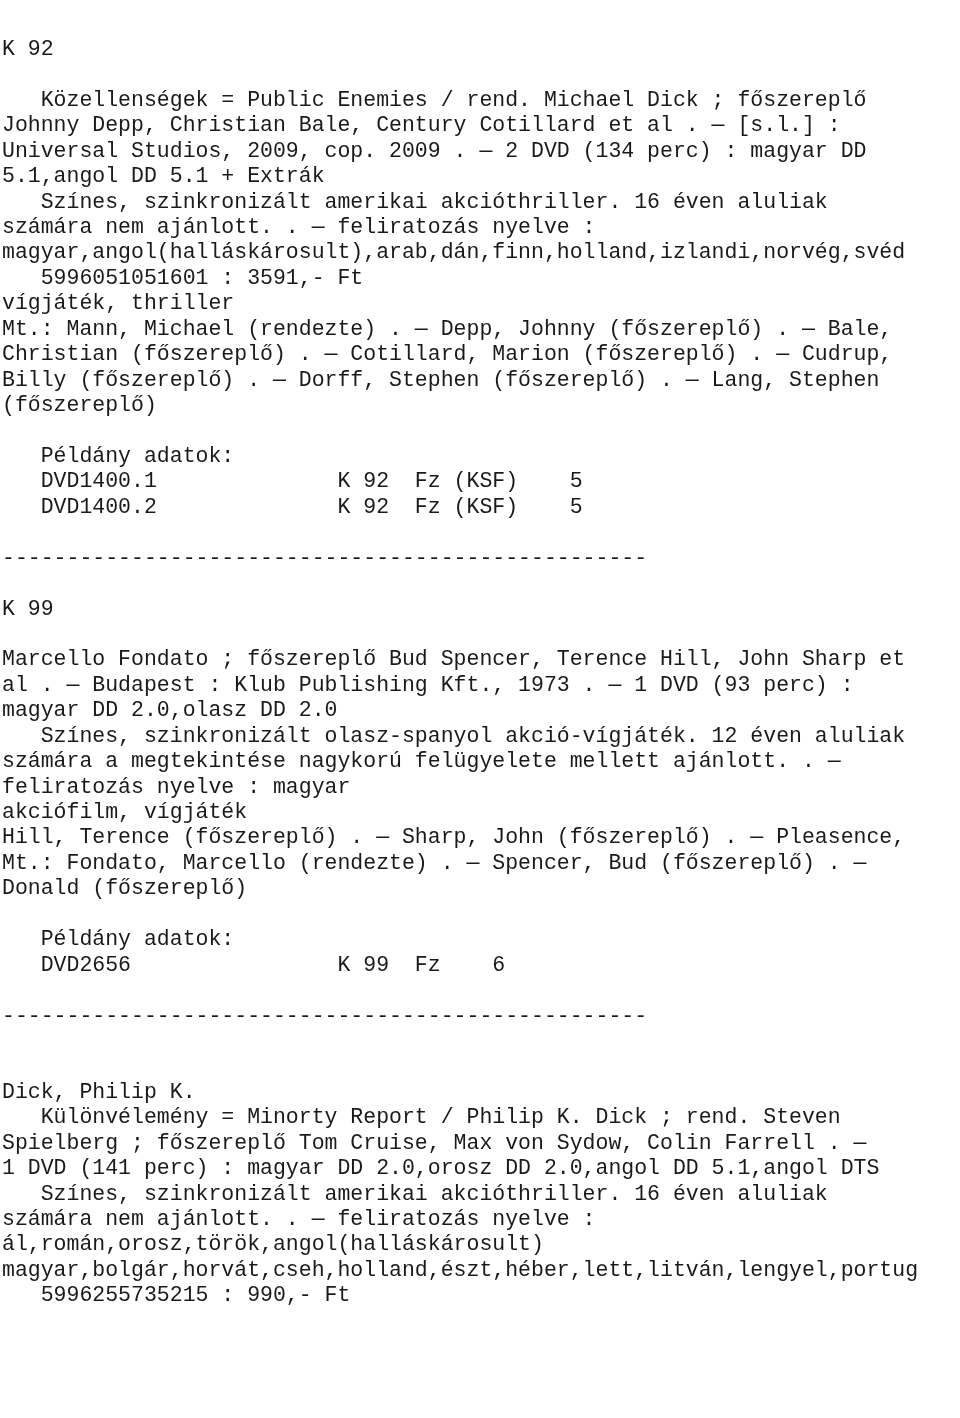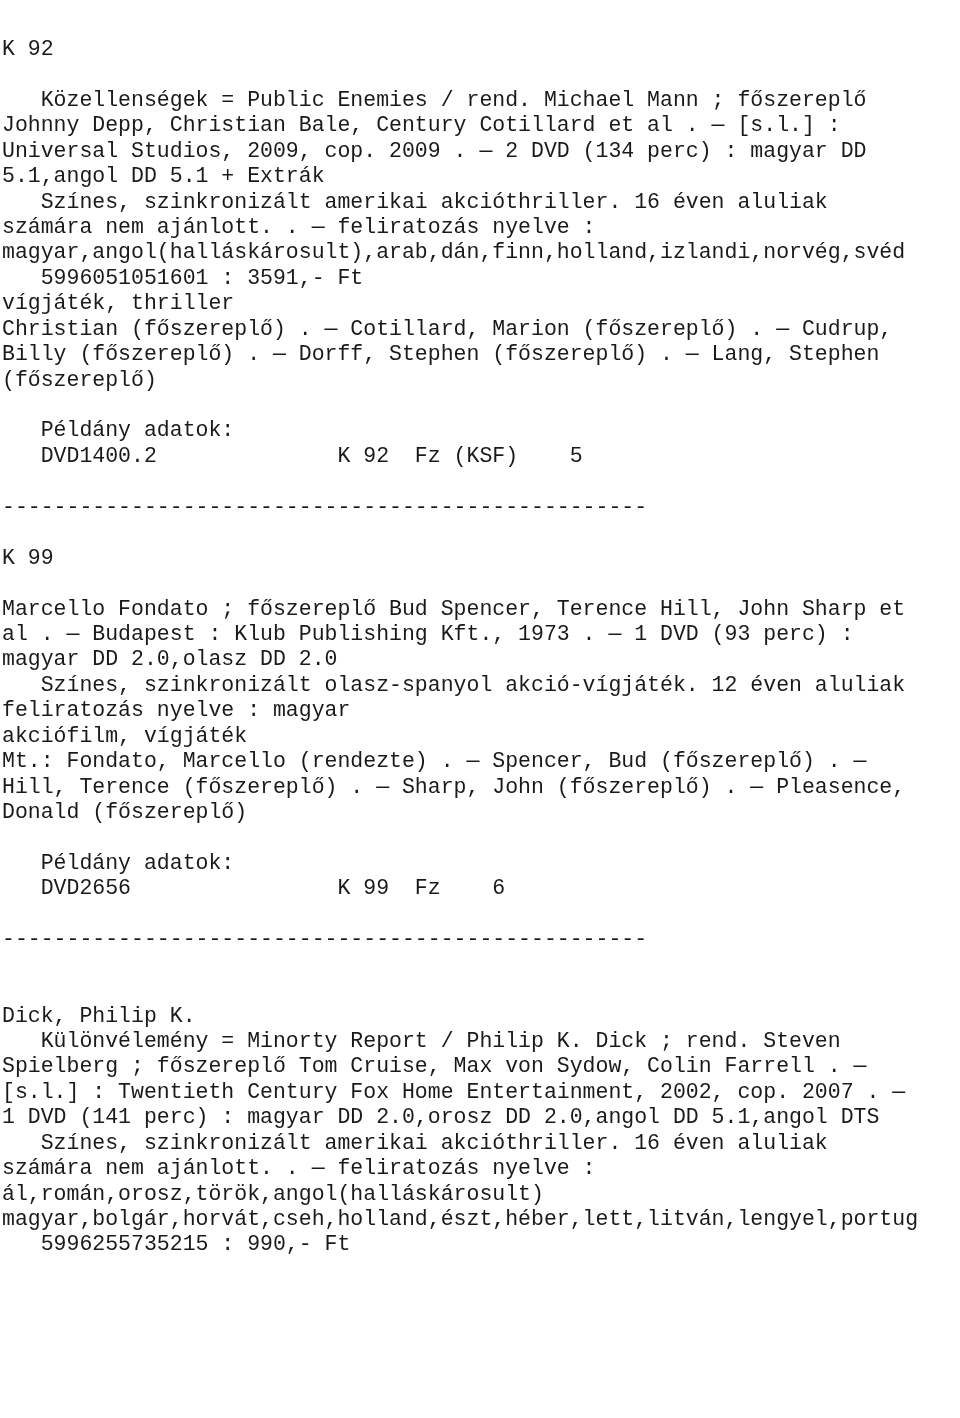--- a/index.html
+++ b/index.html
@@ -51,60 +51,62 @@
 </style>
 </head>
 <body>
 
 <div id="page">
   <div class="doc" id="doc-body">
       <div class="sep">--------------------------------------------------</div>
       <div class="blank"> </div>
       <div class="line">K 92</div>
       <div class="blank"> </div>
-      <div class="line">   Közellenségek = Public Enemies / rend. Michael Mann ; főszereplő</div>
+      <div class="line">   Közellenségek = Public Enemies / rend. Michael Dick ; főszereplő</div>
       <div class="line">Johnny Depp, Christian Bale, Century Cotillard et al . — [s.l.] :</div>
       <div class="line">Universal Studios, 2009, cop. 2009 . — 2 DVD (134 perc) : magyar DD</div>
       <div class="line">5.1,angol DD 5.1 + Extrák</div>
       <div class="line">   Színes, szinkronizált amerikai akcióthriller. 16 éven aluliak</div>
       <div class="line">számára nem ajánlott. . — feliratozás nyelve :</div>
       <div class="line">magyar,angol(halláskárosult),arab,dán,finn,holland,izlandi,norvég,svéd</div>
       <div class="line">   5996051051601 : 3591,- Ft</div>
       <div class="line">vígjáték, thriller</div>
+      <div class="line">Mt.: Mann, Michael (rendezte) . — Depp, Johnny (főszereplő) . — Bale,</div>
       <div class="line">Christian (főszereplő) . — Cotillard, Marion (főszereplő) . — Cudrup,</div>
       <div class="line">Billy (főszereplő) . — Dorff, Stephen (főszereplő) . — Lang, Stephen</div>
       <div class="line">(főszereplő)</div>
       <div class="blank"> </div>
       <div class="line">   Példány adatok:</div>
+      <div class="line">   DVD1400.1              K 92  Fz (KSF)    5</div>
       <div class="line">   DVD1400.2              K 92  Fz (KSF)    5</div>
       <div class="blank"> </div>
       <div class="sep">--------------------------------------------------</div>
       <div class="blank"> </div>
       <div class="line">K 99</div>
       <div class="blank"> </div>
       <div class="line">Marcello Fondato ; főszereplő Bud Spencer, Terence Hill, John Sharp et</div>
       <div class="line">al . — Budapest : Klub Publishing Kft., 1973 . — 1 DVD (93 perc) :</div>
       <div class="line">magyar DD 2.0,olasz DD 2.0</div>
       <div class="line">   Színes, szinkronizált olasz-spanyol akció-vígjáték. 12 éven aluliak</div>
+      <div class="line">számára a megtekintése nagykorú felügyelete mellett ajánlott. . —</div>
       <div class="line">feliratozás nyelve : magyar</div>
       <div class="line">akciófilm, vígjáték</div>
+      <div class="line">Hill, Terence (főszereplő) . — Sharp, John (főszereplő) . — Pleasence,</div>
       <div class="line">Mt.: Fondato, Marcello (rendezte) . — Spencer, Bud (főszereplő) . —</div>
-      <div class="line">Hill, Terence (főszereplő) . — Sharp, John (főszereplő) . — Pleasence,</div>
       <div class="line">Donald (főszereplő)</div>
       <div class="blank"> </div>
       <div class="line">   Példány adatok:</div>
       <div class="line">   DVD2656                K 99  Fz    6</div>
       <div class="blank"> </div>
       <div class="sep">--------------------------------------------------</div>
       <div class="blank"> </div>
       <div class="blank"> </div>
       <div class="line">Dick, Philip K.</div>
       <div class="line">   Különvélemény = Minorty Report / Philip K. Dick ; rend. Steven</div>
       <div class="line">Spielberg ; főszereplő Tom Cruise, Max von Sydow, Colin Farrell . —</div>
-      <div class="line">[s.l.] : Twentieth Century Fox Home Entertainment, 2002, cop. 2007 . —</div>
       <div class="line">1 DVD (141 perc) : magyar DD 2.0,orosz DD 2.0,angol DD 5.1,angol DTS</div>
       <div class="line">   Színes, szinkronizált amerikai akcióthriller. 16 éven aluliak</div>
       <div class="line">számára nem ajánlott. . — feliratozás nyelve :</div>
       <div class="line">ál,román,orosz,török,angol(halláskárosult)</div>
       <div class="line">magyar,bolgár,horvát,cseh,holland,észt,héber,lett,litván,lengyel,portug</div>
       <div class="line">   5996255735215 : 990,- Ft</div>
     </div>
 </div>
 
 </body></html>

